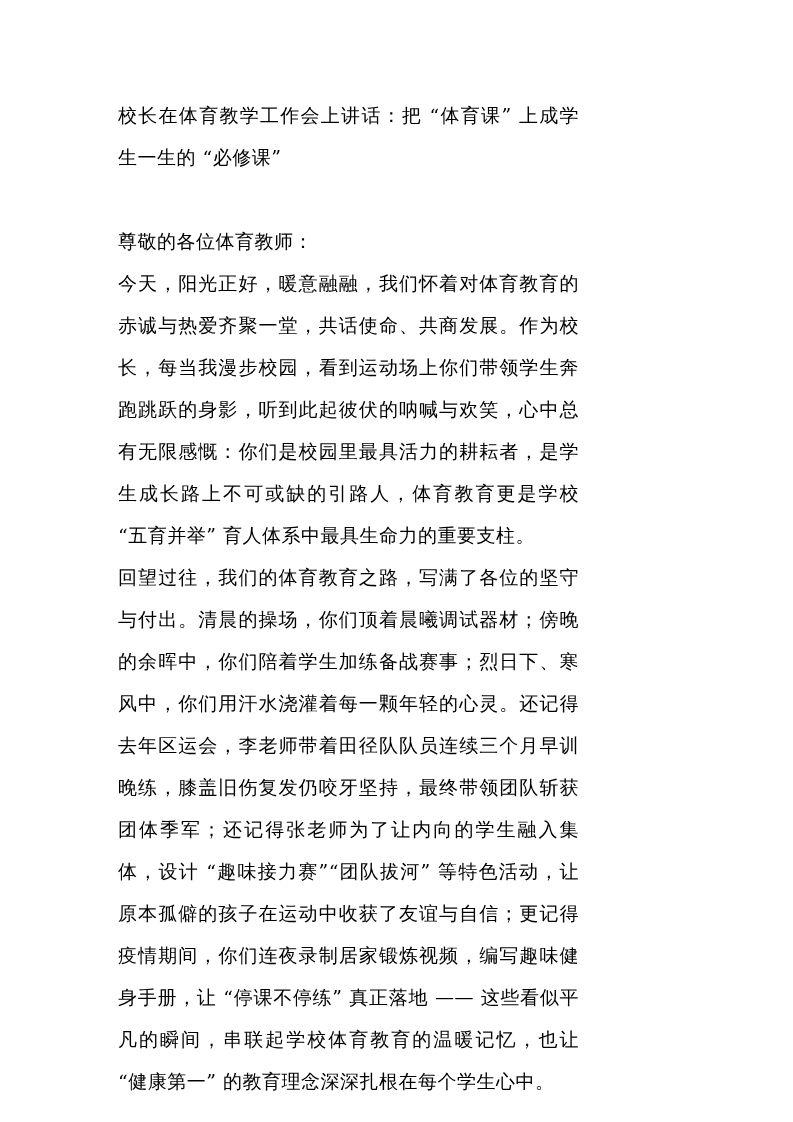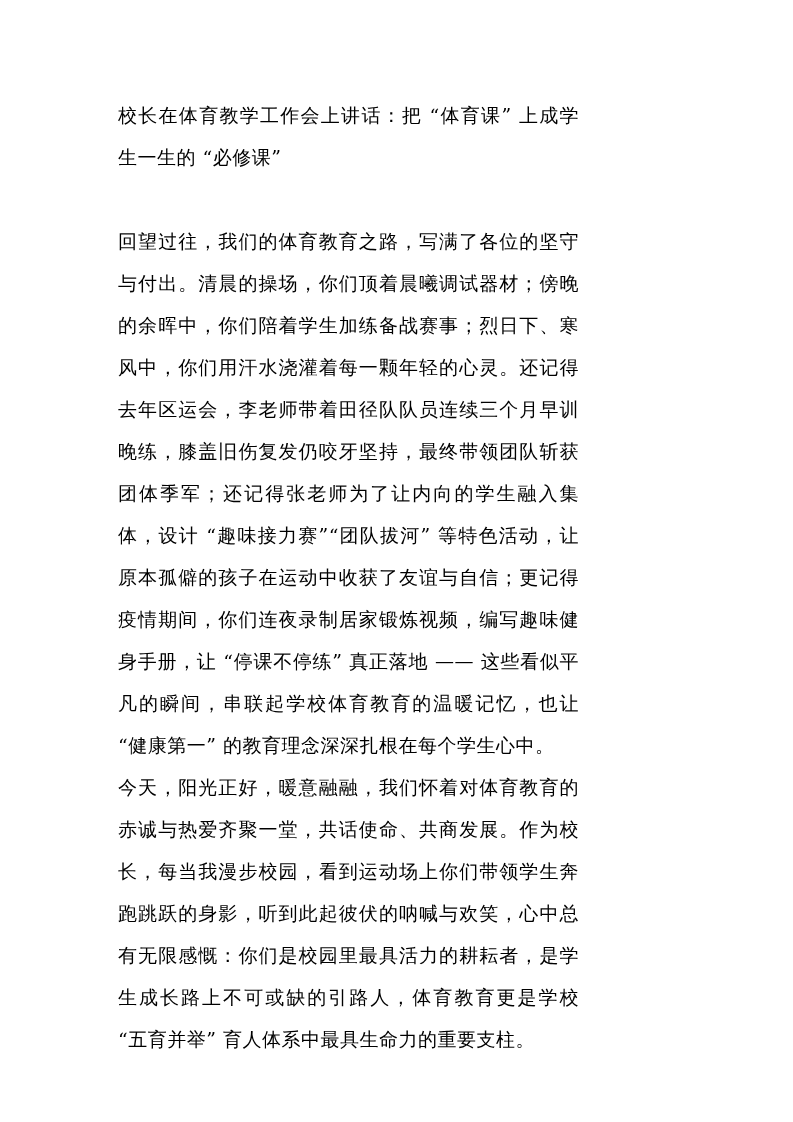--- a/index.html
+++ b/index.html
@@ -37,16 +37,17 @@
     letter-spacing: 0.5px;
   }
 </style>
 </head>
 <body>
 
 <div class="page">
   <h1 class="doc-title">校长在体育教学工作会上讲话：把 “体育课” 上成学生一生的 “必修课”</h1>
 
   <div class="doc-body">
+    <p>尊敬的各位体育教师：</p>
+    <p>今天，阳光正好，暖意融融，我们怀着对体育教育的赤诚与热爱齐聚一堂，共话使命、共商发展。作为校长，每当我漫步校园，看到运动场上你们带领学生奔跑跳跃的身影，听到此起彼伏的呐喊与欢笑，心中总有无限感慨：你们是校园里最具活力的耕耘者，是学生成长路上不可或缺的引路人，体育教育更是学校 “五育并举” 育人体系中最具生命力的重要支柱。</p>
     <p>回望过往，我们的体育教育之路，写满了各位的坚守与付出。清晨的操场，你们顶着晨曦调试器材；傍晚的余晖中，你们陪着学生加练备战赛事；烈日下、寒风中，你们用汗水浇灌着每一颗年轻的心灵。还记得去年区运会，李老师带着田径队队员连续三个月早训晚练，膝盖旧伤复发仍咬牙坚持，最终带领团队斩获团体季军；还记得张老师为了让内向的学生融入集体，设计 “趣味接力赛”“团队拔河” 等特色活动，让原本孤僻的孩子在运动中收获了友谊与自信；更记得疫情期间，你们连夜录制居家锻炼视频，编写趣味健身手册，让 “停课不停练” 真正落地 —— 这些看似平凡的瞬间，串联起学校体育教育的温暖记忆，也让 “健康第一” 的教育理念深深扎根在每个学生心中。</p>
-    <p>今天，阳光正好，暖意融融，我们怀着对体育教育的赤诚与热爱齐聚一堂，共话使命、共商发展。作为校长，每当我漫步校园，看到运动场上你们带领学生奔跑跳跃的身影，听到此起彼伏的呐喊与欢笑，心中总有无限感慨：你们是校园里最具活力的耕耘者，是学生成长路上不可或缺的引路人，体育教育更是学校 “五育并举” 育人体系中最具生命力的重要支柱。</p>
   </div>
 </div>
 
 </body></html>

